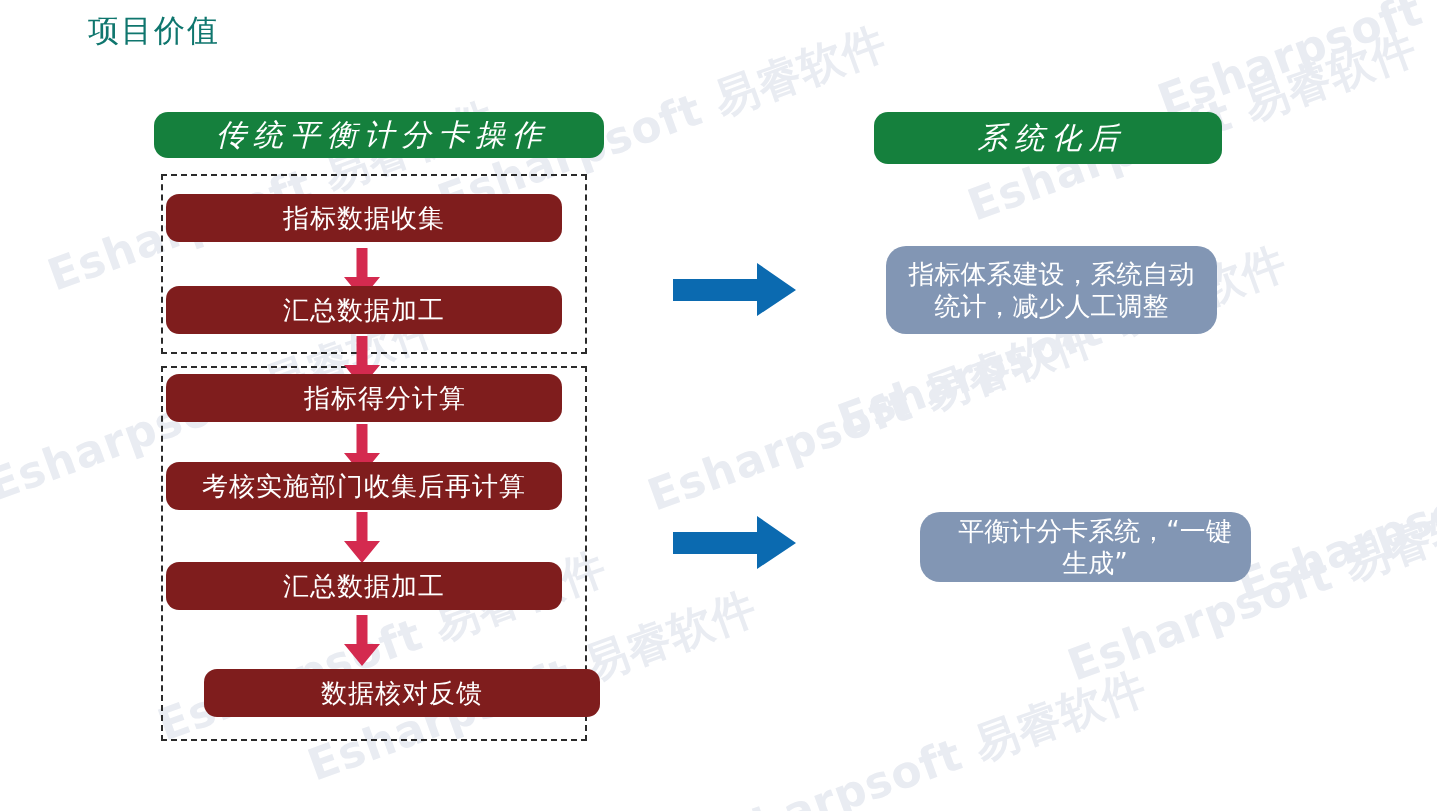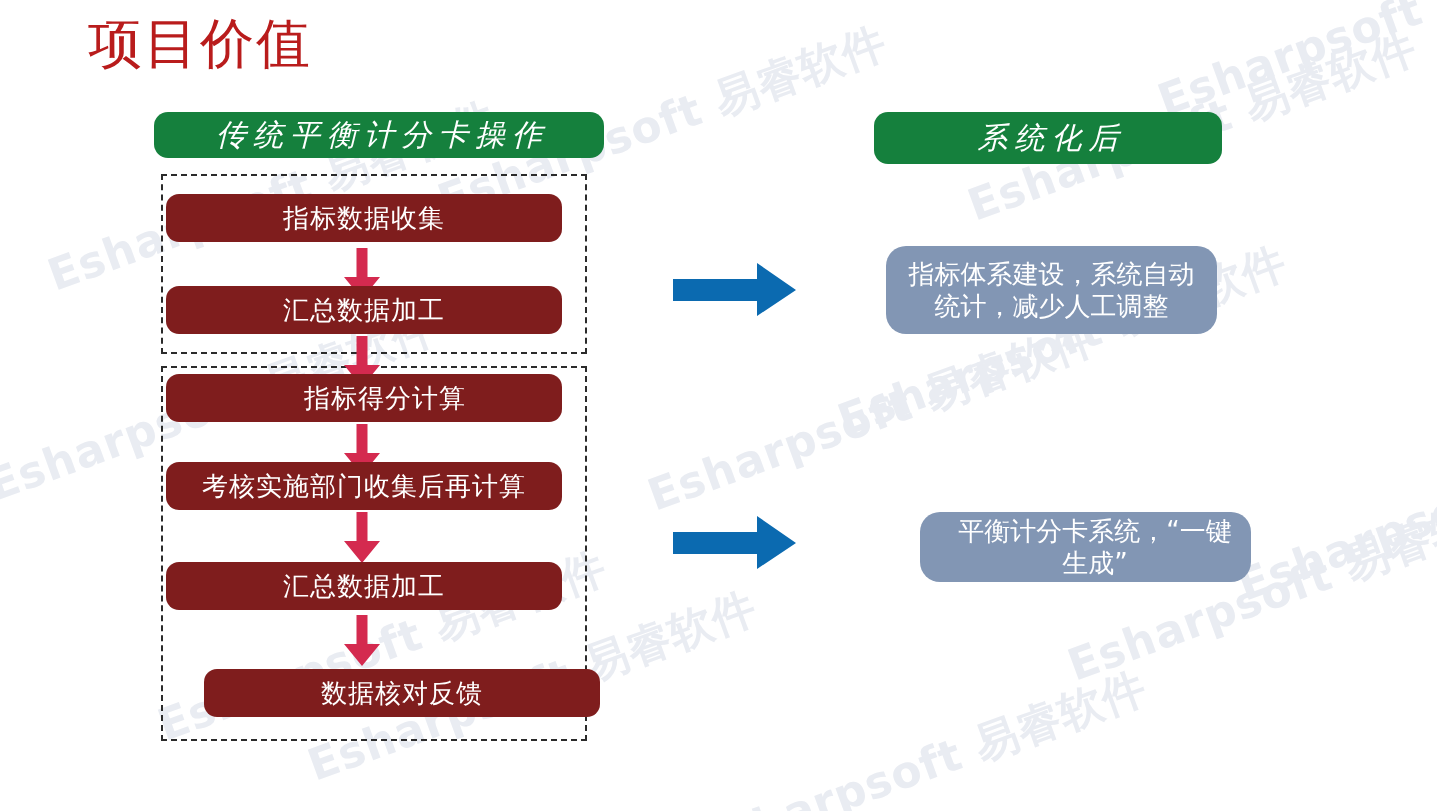--- a/index.html
+++ b/index.html
@@ -43,22 +43,22 @@
     left: 0; top: 0;
     width: 1437px;
     height: 811px;
     z-index: 2;
   }
 
   #page-title {
     position: absolute;
     left: 88px;
     top: 12px;
-    font-size: 54px;
-    color: #b91c1c;
+    font-size: 31px;
+    color: #0f766e;
     font-family: "DejaVu Sans", sans-serif;
     font-weight: 400;
     letter-spacing: 2px;
     line-height: 1.2;
   }
 
   
   .header-pill {
     position: absolute;
     background: #15803d;

